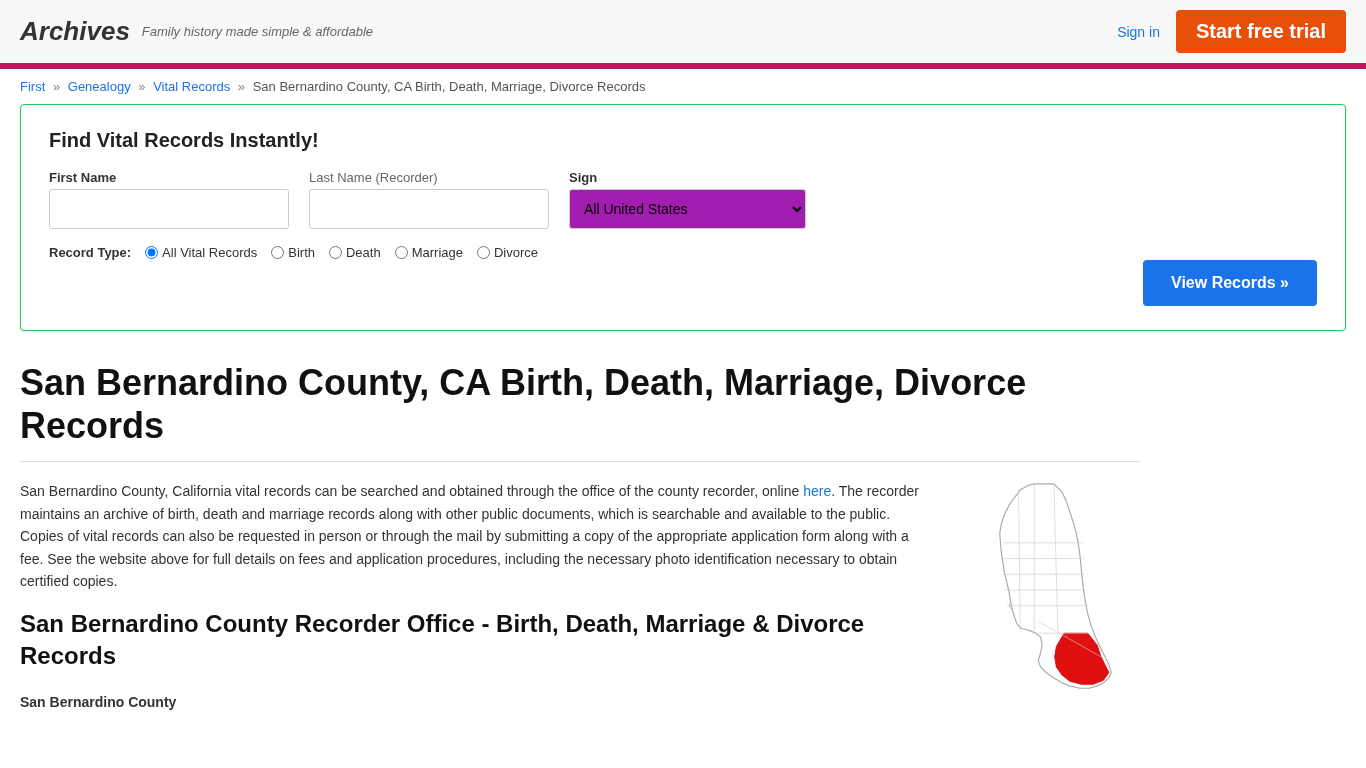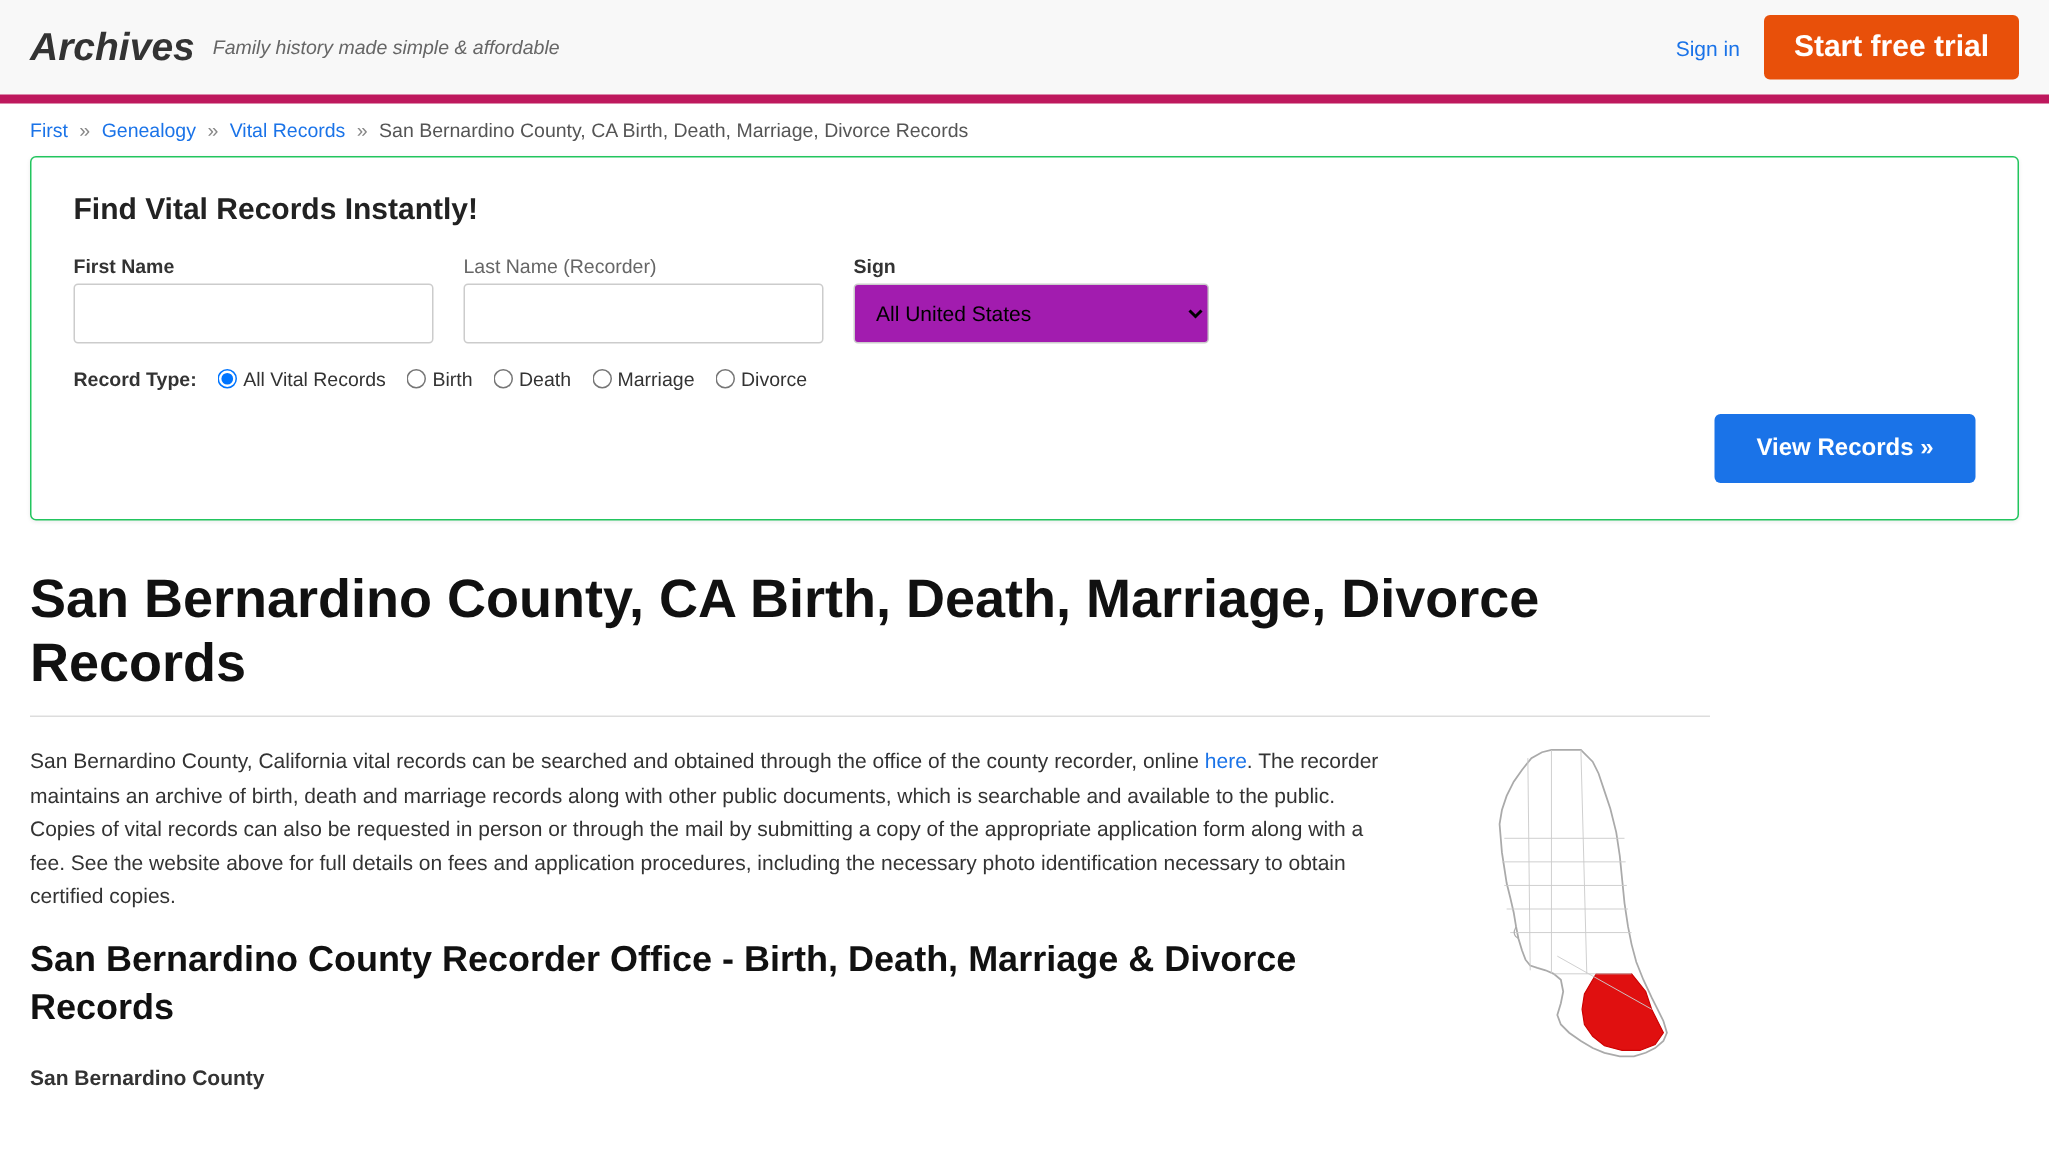--- a/index.html
+++ b/index.html
@@ -116,21 +116,21 @@
       border-radius: 3px;
       padding: 6px 10px;
       font-size: 14px;
       background: #a21caf;
     }
     .record-type-row {
       display: flex;
       align-items: center;
       gap: 14px;
       flex-wrap: wrap;
-      margin-bottom: 16px;
+      margin-bottom: 0;
     }
     .record-type-label {
       font-weight: bold;
       font-size: 13px;
     }
     .radio-option {
       display: flex;
       align-items: center;
       gap: 4px;
       font-size: 13px;

